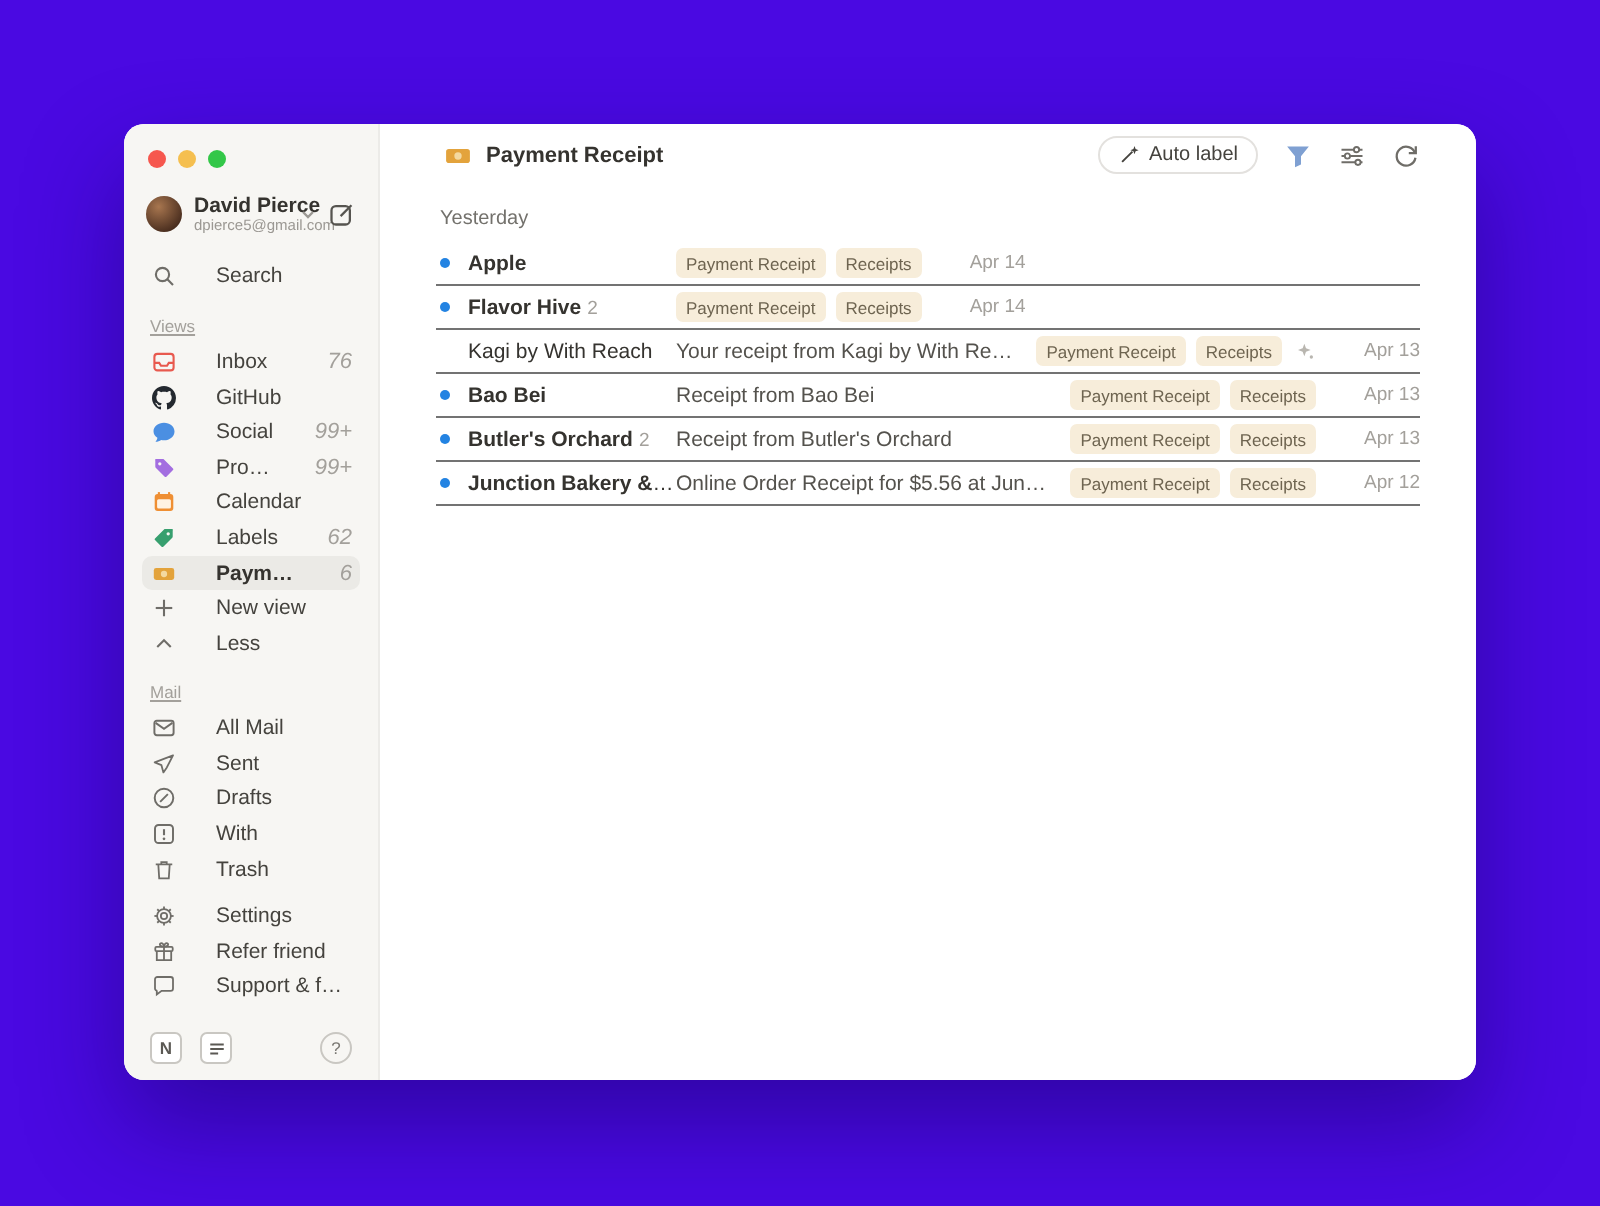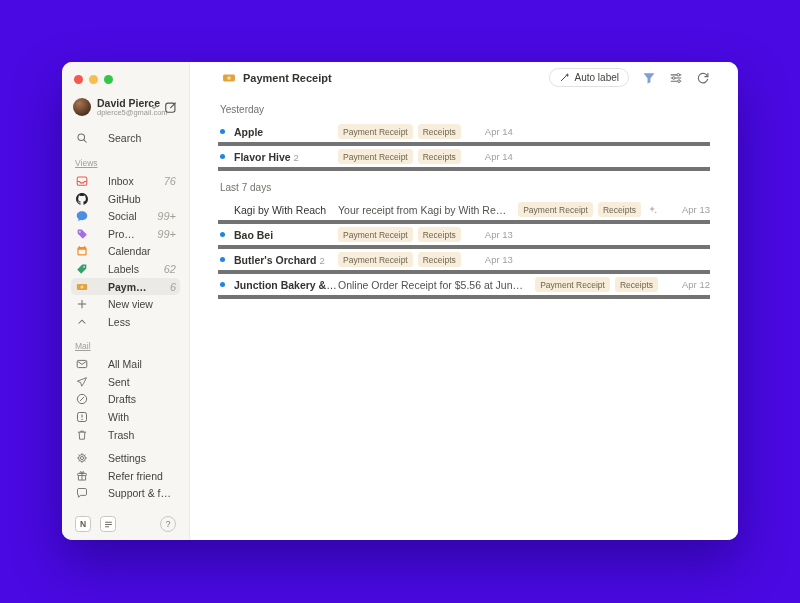--- a/index.html
+++ b/index.html
@@ -48,21 +48,21 @@
   
   .main{flex:1;display:flex;flex-direction:column;background:#fff;min-width:0;}
   .main-header{height:31px;display:flex;align-items:center;padding:0 28px 0 32px;}
   .main-title{display:flex;align-items:center;gap:7px;font-size:11px;font-weight:700;color:#35332F;}
   .actions{margin-left:auto;display:flex;align-items:center;gap:13px;}
   .autolabel{display:flex;align-items:center;gap:5px;border:1px solid #E3E1DE;border-radius:999px;
     padding:3px 9px;font-size:10px;color:#45433E;background:#fff;cursor:pointer;}
   .hicon{display:flex;align-items:center;cursor:pointer;}
   .list{padding:0 28px;}
   .sect-title{font-size:10px;color:#73716C;padding:11px 4px 6px 2px;}
-  .row{display:flex;align-items:center;height:21px;border-bottom:4px solid #737373;}
+  .row{display:flex;align-items:center;height:21px;border-bottom:1px solid #737373;}
   .dot{width:5px;height:5px;border-radius:50%;background:#2383E2;margin:0 9px 0 2px;flex:none;}
   .row.read .dot{visibility:hidden;}
   .sender{width:104px;flex:none;font-size:10.5px;color:#35332F;white-space:nowrap;overflow:hidden;text-overflow:ellipsis;}
   .row.unread .sname{font-weight:700;}
   .tcount{color:#A3A09B;font-size:9.5px;margin-left:3px;}
   .subject{flex:1;min-width:0;font-size:10.5px;color:#54524D;white-space:nowrap;overflow:hidden;text-overflow:ellipsis;margin-right:10px;}
   .badges{display:flex;align-items:center;gap:5px;margin-right:12px;flex:none;}
   .badge{background:#F7EDDA;color:#6E6450;font-size:8.5px;font-weight:500;padding:2.5px 5px;border-radius:3.5px;white-space:nowrap;}
   .sparkle{display:flex;align-items:center;margin-left:2px;}
   .date{width:40px;flex:none;text-align:right;font-size:9.5px;color:#A3A09B;}
@@ -384,21 +384,20 @@
       <div class="row unread">
         <span class="dot"></span>
         <span class="sender"><span class="sname">Flavor Hive</span><span class="tcount">2</span></span>
         <span class="badges">
           <span class="badge">Payment Receipt</span>
           <span class="badge">Receipts</span>
         </span>
         <span class="date">Apr 14</span>
       </div>
 
-      <div class="sect-title">Last 7 days</div>
 
       <div class="row read">
         <span class="dot"></span>
         <span class="sender"><span class="sname">Kagi by With Reach</span></span>
         <span class="subject">Your receipt from Kagi by With Reach #2108-1219</span>
         <span class="badges">
           <span class="badge">Payment Receipt</span>
           <span class="badge">Receipts</span>
           <span class="sparkle">
             <svg width="10" height="10" viewBox="0 0 12 12">
@@ -406,30 +405,32 @@
                 <circle cx="9.2" cy="9" r="1" fill="#B9B6B0"></circle>
               </svg>
           </span>
         </span>
         <span class="date">Apr 13</span>
       </div>
 
       <div class="row unread">
         <span class="dot"></span>
         <span class="sender"><span class="sname">Bao Bei</span></span>
+        <span class="subject">Receipt from Bao Bei</span>
         <span class="badges">
           <span class="badge">Payment Receipt</span>
           <span class="badge">Receipts</span>
         </span>
         <span class="date">Apr 13</span>
       </div>
 
       <div class="row unread">
         <span class="dot"></span>
         <span class="sender"><span class="sname">Butler's Orchard</span><span class="tcount">2</span></span>
+        <span class="subject">Receipt from Butler's Orchard</span>
         <span class="badges">
           <span class="badge">Payment Receipt</span>
           <span class="badge">Receipts</span>
         </span>
         <span class="date">Apr 13</span>
       </div>
 
       <div class="row unread">
         <span class="dot"></span>
         <span class="sender"><span class="sname">Junction Bakery &amp; Bistro ...</span></span>

